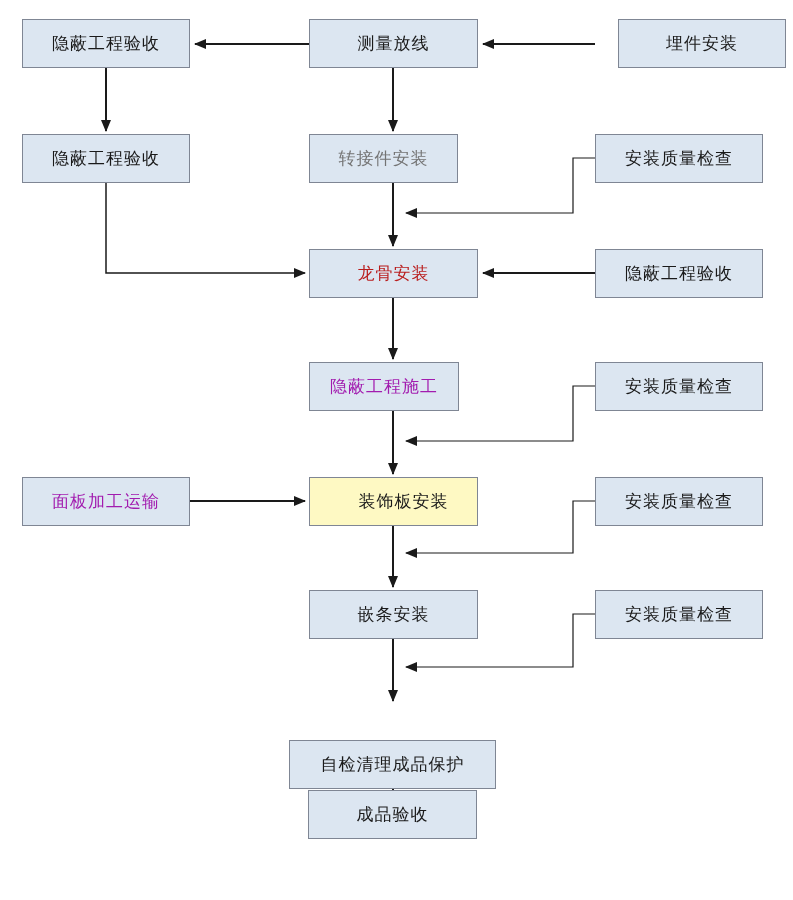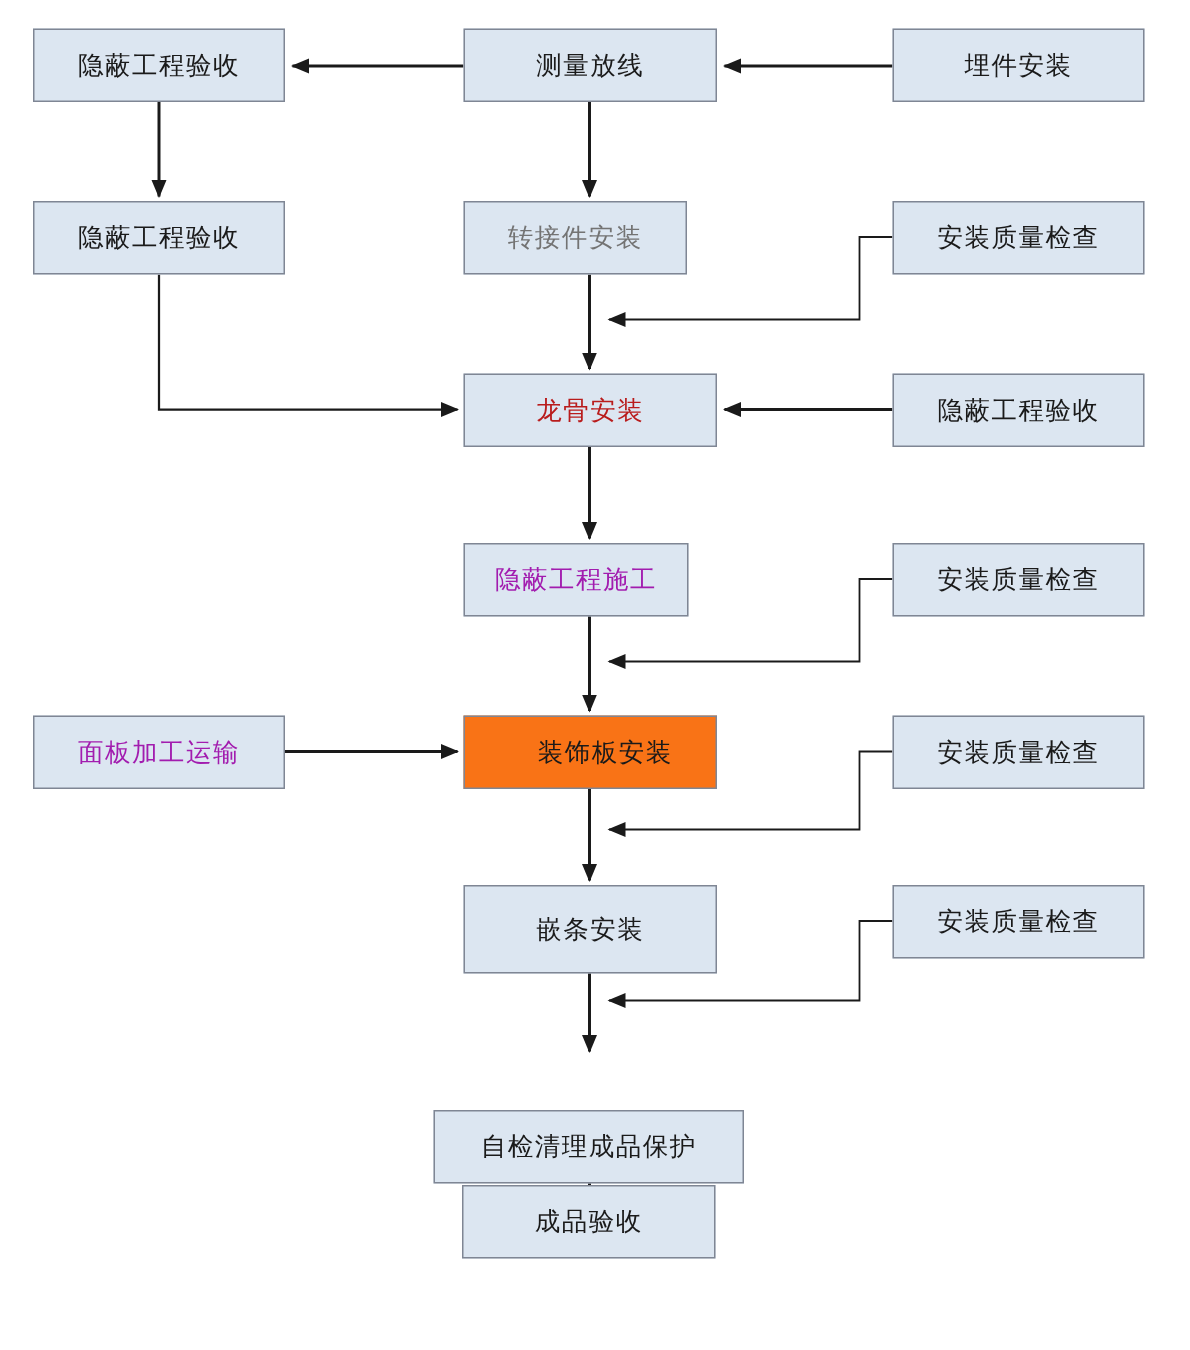--- a/index.html
+++ b/index.html
@@ -62,29 +62,29 @@
         <polyline points="595,501 573,501 573,553 406,553" fill="none" stroke="#1a1a1a" stroke-width="1.2" marker-end="url(#arrow)"></polyline>
         <polyline points="393,525 393,587" fill="none" stroke="#1a1a1a" stroke-width="2" marker-end="url(#arrow)"></polyline>
         <polyline points="595,614 573,614 573,667 406,667" fill="none" stroke="#1a1a1a" stroke-width="1.2" marker-end="url(#arrow)"></polyline>
         <polyline points="393,638 393,701" fill="none" stroke="#1a1a1a" stroke-width="2" marker-end="url(#arrow)"></polyline>
         <polyline points="393,753 393,815" fill="none" stroke="#1a1a1a" stroke-width="2" marker-end="url(#arrow)"></polyline>
       </g>
   </svg>
   <div>
       <div class="node" style="left: 22px; top: 19px; width: 168px; height: 49px; background: rgb(220, 230, 241); border-color: rgb(127, 134, 148); color: rgb(26, 26, 26);">隐蔽工程验收</div>
       <div class="node" style="left: 309px; top: 19px; width: 169px; height: 49px; background: rgb(220, 230, 241); border-color: rgb(127, 134, 148); color: rgb(26, 26, 26); text-align: center;">测量放线</div>
-      <div class="node" style="left: 595px; top: 19px; width: 168px; height: 49px; background: rgb(220, 230, 241); border-color: rgb(127, 134, 148); color: rgb(26, 26, 26);">埋件安装</div>
+      <div class="node" style="left: 618px; top: 19px; width: 168px; height: 49px; background: rgb(220, 230, 241); border-color: rgb(127, 134, 148); color: rgb(26, 26, 26);">埋件安装</div>
       <div class="node" style="left: 22px; top: 134px; width: 168px; height: 49px; background: rgb(220, 230, 241); border-color: rgb(127, 134, 148); color: rgb(26, 26, 26);">隐蔽工程验收</div>
       <div class="node" style="left: 309px; top: 134px; width: 149px; height: 49px; background: rgb(220, 230, 241); border-color: rgb(127, 134, 148); color: #737373;">转接件安装</div>
       <div class="node" style="left: 595px; top: 134px; width: 168px; height: 49px; background: rgb(220, 230, 241); border-color: rgb(127, 134, 148); color: rgb(26, 26, 26);">安装质量检查</div>
       <div class="node" style="left: 309px; top: 249px; width: 169px; height: 49px; background: rgb(220, 230, 241); border-color: rgb(127, 134, 148); color: #b91c1c;">龙骨安装</div>
       <div class="node" style="left: 595px; top: 249px; width: 168px; height: 49px; background: rgb(220, 230, 241); border-color: rgb(127, 134, 148); color: rgb(26, 26, 26);">隐蔽工程验收</div>
       <div class="node" style="left: 309px; top: 362px; width: 150px; height: 49px; background: rgb(220, 230, 241); border-color: rgb(127, 134, 148); color: #a21caf;">隐蔽工程施工</div>
       <div class="node" style="left: 595px; top: 362px; width: 168px; height: 49px; background: rgb(220, 230, 241); border-color: rgb(127, 134, 148); color: rgb(26, 26, 26);">安装质量检查</div>
       <div class="node" style="left: 22px; top: 477px; width: 168px; height: 49px; background: rgb(220, 230, 241); border-color: rgb(127, 134, 148); color: #a21caf;">面板加工运输</div>
-      <div class="node" style="left: 309px; top: 477px; width: 169px; height: 49px; background: #f97316; border-color: rgb(127, 134, 148); color: rgb(26, 26, 26); padding-left: 20px;">装饰板安装</div>
+      <div class="node" style="left: 309px; top: 477px; width: 169px; height: 49px; background: #fef9c3; border-color: rgb(127, 134, 148); color: rgb(26, 26, 26); padding-left: 20px;">装饰板安装</div>
       <div class="node" style="left: 595px; top: 477px; width: 168px; height: 49px; background: rgb(220, 230, 241); border-color: rgb(127, 134, 148); color: rgb(26, 26, 26);">安装质量检查</div>
-      <div class="node" style="left: 309px; top: 590px; width: 169px; height: 59px; background: rgb(220, 230, 241); border-color: rgb(127, 134, 148); color: rgb(26, 26, 26);">嵌条安装</div>
+      <div class="node" style="left: 309px; top: 590px; width: 169px; height: 49px; background: rgb(220, 230, 241); border-color: rgb(127, 134, 148); color: rgb(26, 26, 26);">嵌条安装</div>
       <div class="node" style="left: 595px; top: 590px; width: 168px; height: 49px; background: rgb(220, 230, 241); border-color: rgb(127, 134, 148); color: rgb(26, 26, 26);">安装质量检查</div>
       <div class="node" style="left: 289px; top: 740px; width: 207px; height: 49px; background: rgb(220, 230, 241); border-color: rgb(127, 134, 148); color: rgb(26, 26, 26);">自检清理成品保护</div>
       <div class="node" style="left: 308px; top: 790px; width: 169px; height: 49px; background: rgb(220, 230, 241); border-color: rgb(127, 134, 148); color: rgb(26, 26, 26);">成品验收</div>
     </div>
 </div>
 
 </body></html>

